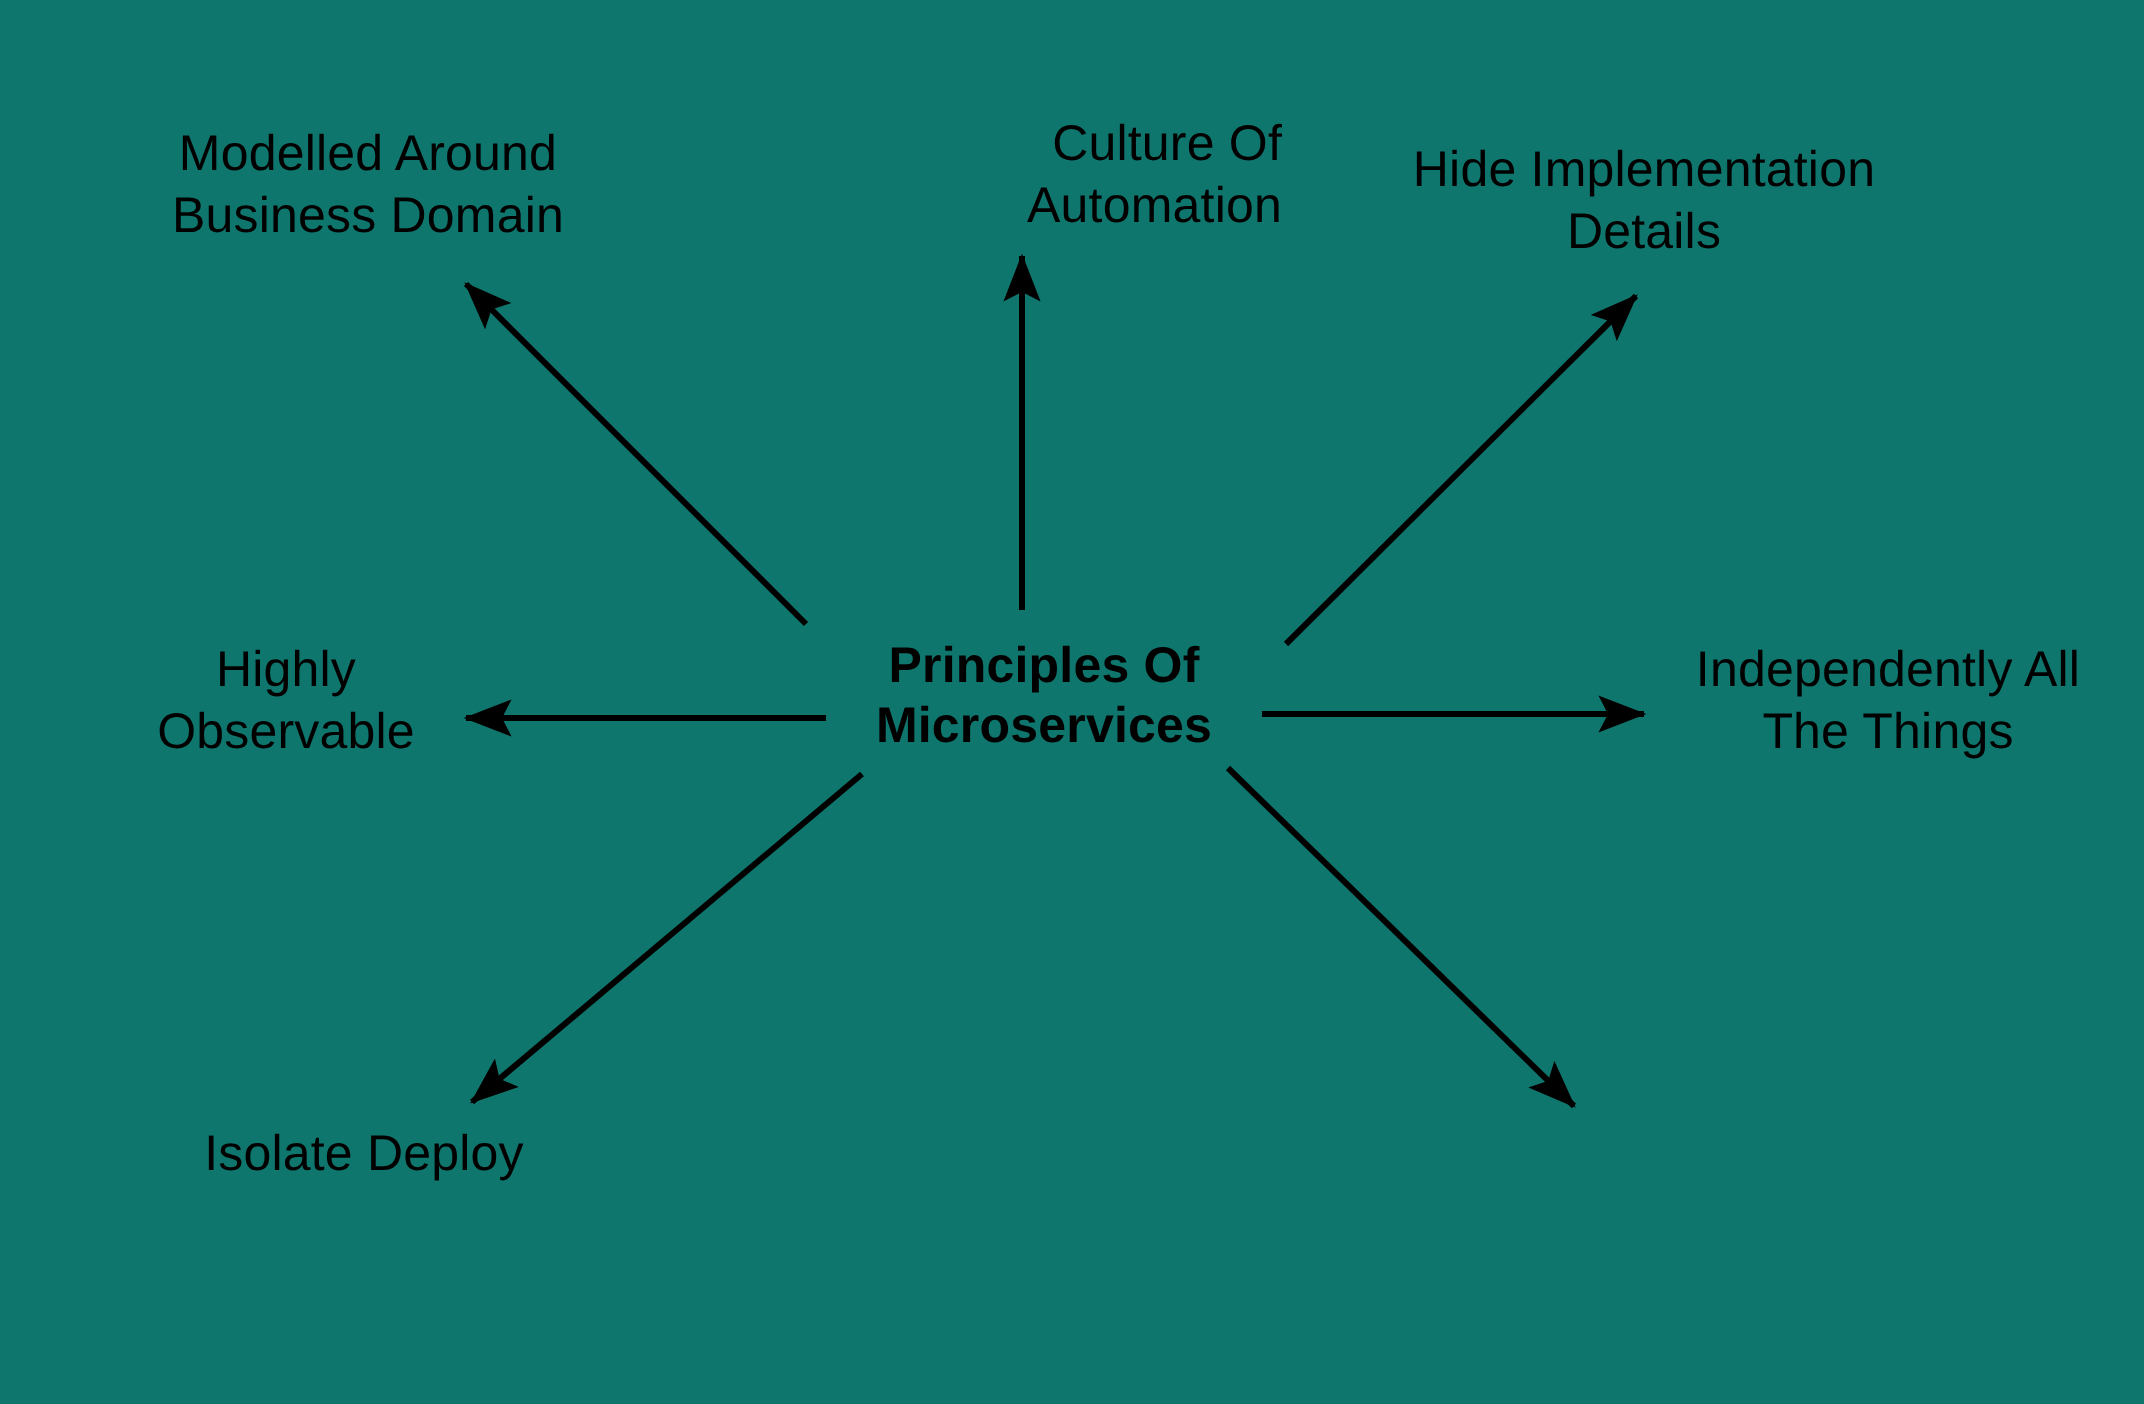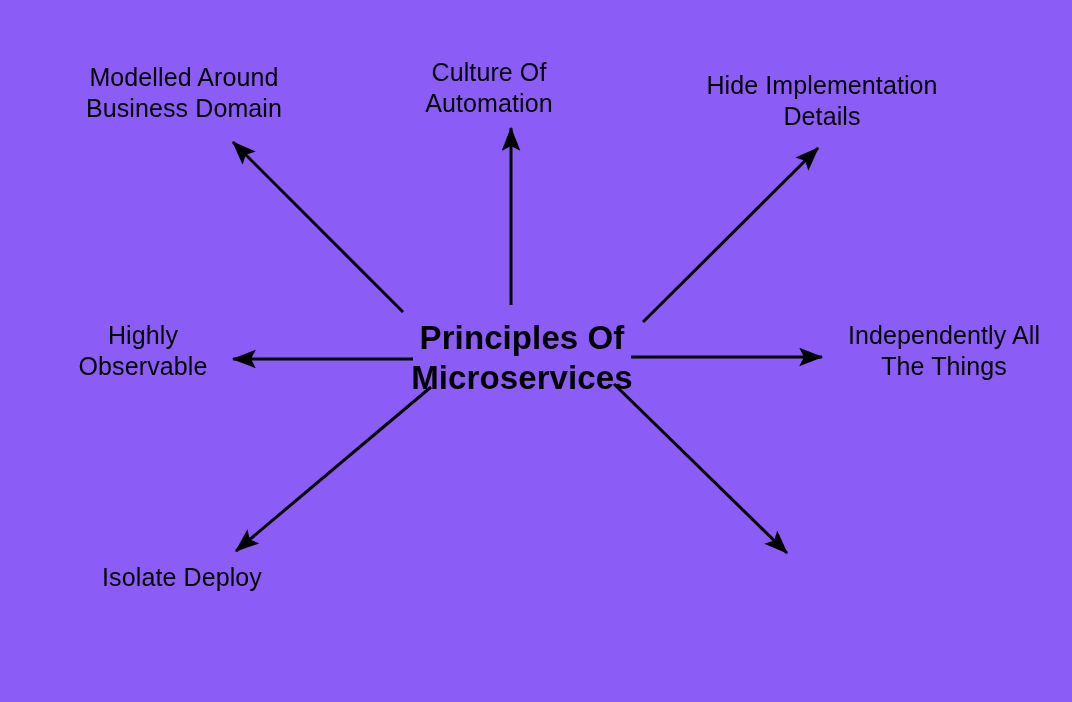--- a/index.html
+++ b/index.html
@@ -8,21 +8,21 @@
     background: #ffffff;
   }
   body {
     font-family: "Liberation Sans", sans-serif;
     color: #000000;
   }
   #canvas {
     position: relative;
     width: 1072px;
     height: 702px;
-    background: #8b5cf6;
+    background: #0f766e;
     overflow: hidden;
   }
   #arrow-layer {
     position: absolute;
     left: 0;
     top: 0;
     width: 1072px;
     height: 702px;
   }
   .node-label {
@@ -32,33 +32,33 @@
     font-size: 25px;
     font-weight: 400;
     color: #000000;
     white-space: pre-line;
     letter-spacing: 0.1px;
   }
   .center-label {
     position: absolute;
     text-align: center;
     line-height: 1.2;
-    font-size: 33px;
+    font-size: 25px;
     font-weight: bold;
     color: #000000;
     white-space: pre-line;
     letter-spacing: 0.1px;
   }
 
   
   #label-modelled-around-business-domain {
     left: 38px;  top: 62px;  width: 292px;
   }
   #label-culture-of-automation {
-    left: 381px; top: 57px;  width: 216px;
+    left: 425px; top: 57px;  width: 216px; text-align: right;
   }
   #label-hide-implementation-details {
     left: 672px; top: 70px;  width: 300px;
   }
   #label-decentralise-all-the-things {
     left: 824px; top: 320px; width: 240px;
   }
   #label-deploy-independently {
     left: 676px; top: 558px; width: 218px;
   }

